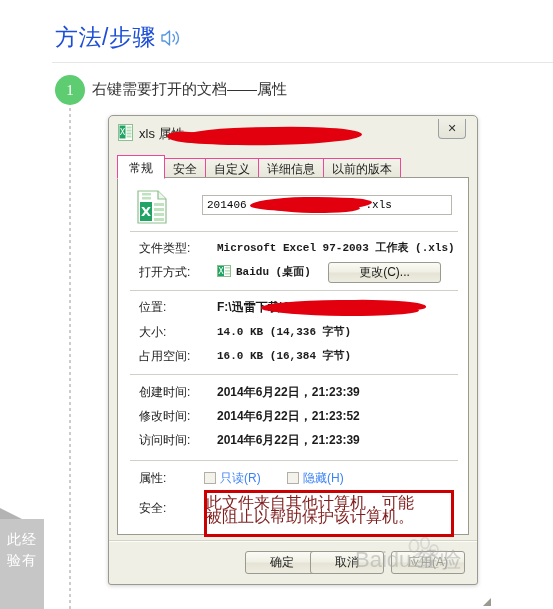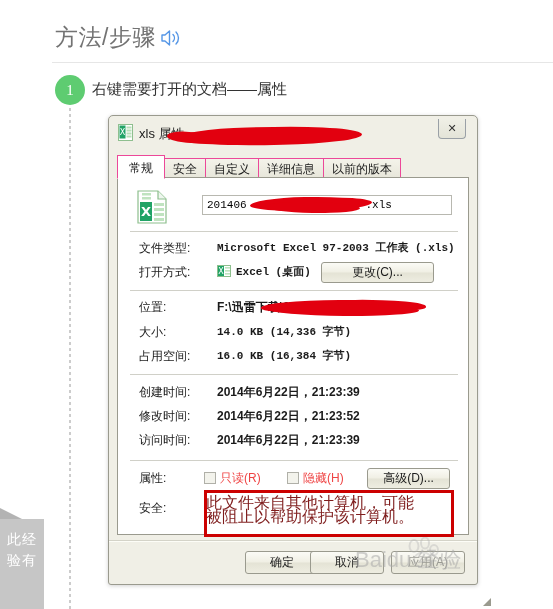--- a/index.html
+++ b/index.html
@@ -14,21 +14,21 @@
     width: 553px; height: 609px;
     background: #ffffff;
     overflow: hidden;
   }
 
   
   .section-title {
     position: absolute;
     left: 55px; top: 22px;
     font-size: 23px;
-    color: #737373;
+    color: #1d4ed8;
     letter-spacing: 0.5px;
     white-space: nowrap;
   }
   .speaker-icon {
     display: inline-block;
     vertical-align: -2px;
     margin-left: 4px;
   }
   .title-rule {
     position: absolute;
@@ -254,21 +254,21 @@
   }
   .w7btn.disabled { color: #9a9a93; }
 
   .chk {
     position: absolute;
     width: 12px; height: 12px;
     border: 1px solid #b0b0a8;
     background: #f3f3ec;
     box-sizing: border-box;
   }
-  .chk-lbl { position: absolute; font-size: 12px; color: #ef4444; white-space: nowrap; }
+  .chk-lbl { position: absolute; font-size: 12px; color: #3b82f6; white-space: nowrap; }
 
   .redbox {
     position: absolute;
     border: 3px solid #cc0000;
     box-sizing: border-box;
   }
   .sec-msg {
     position: absolute;
     font-size: 16px;
     line-height: 14px;
@@ -403,23 +403,23 @@
           <span class="excel-sm-icon">
             <svg width="14" height="14" viewBox="0 0 14 14">
               <rect x="0.5" y="1.5" width="13" height="11" fill="#ffffff" stroke="#8dbf8d"></rect>
               <rect x="1" y="2" width="6" height="10" fill="#21a366"></rect>
               <text x="4" y="10" font-size="8" fill="#ffffff" text-anchor="middle" font-family="DejaVu Sans">X</text>
               <rect x="8" y="3" width="5" height="1.6" fill="#bfe3bf"></rect>
               <rect x="8" y="6" width="5" height="1.6" fill="#bfe3bf"></rect>
               <rect x="8" y="9" width="5" height="1.6" fill="#bfe3bf"></rect>
             </svg>
           </span>
-          <span class="val" style="left:97px">Excel (桌面)</span>
-        </div>
-        <div class="w7btn" style="left:203px; top:84px; width:113px; height:21px; line-height:19px;">更改(C)...</div>
+          <span class="val" style="left:97px">Baidu (桌面)</span>
+        </div>
+        <div class="w7btn" style="left:210px; top:84px; width:113px; height:21px; line-height:19px;">更改(C)...</div>
 
         <div class="hr" style="top:112px"></div>
 
         <div class="row" style="left:21px; top:121px;">
           <span class="lbl">位置:</span>
           <span class="val val-cjk">F:\迅雷下载\201406</span>
           <span class="redact-loc"></span>
         </div>
 
         <div class="row" style="left:21px; top:146px;">
@@ -451,21 +451,20 @@
 
         <div class="hr" style="top:282px"></div>
 
         <div class="row" style="left:21px; top:292px;">
           <span class="lbl">属性:</span>
         </div>
         <span class="chk" style="left:86px; top:294px;"></span>
         <span class="chk-lbl" style="left:102px; top:292px;">只读(R)</span>
         <span class="chk" style="left:169px; top:294px;"></span>
         <span class="chk-lbl" style="left:185px; top:292px;">隐藏(H)</span>
-        <div class="w7btn" style="left:249px; top:290px; width:83px; height:21px; line-height:19px;">高级(D)...</div>
 
         <div class="row" style="left:21px; top:322px;">
           <span class="lbl">安全:</span>
         </div>
         <div class="sec-msg" style="left:88px; top:318px;">
           <div>此文件来自其他计算机，可能</div>
           <div>被阻止以帮助保护该计算机。</div>
         </div>
 
         <div class="redbox" style="left:86px; top:312px; width:250px; height:47px;"></div>

